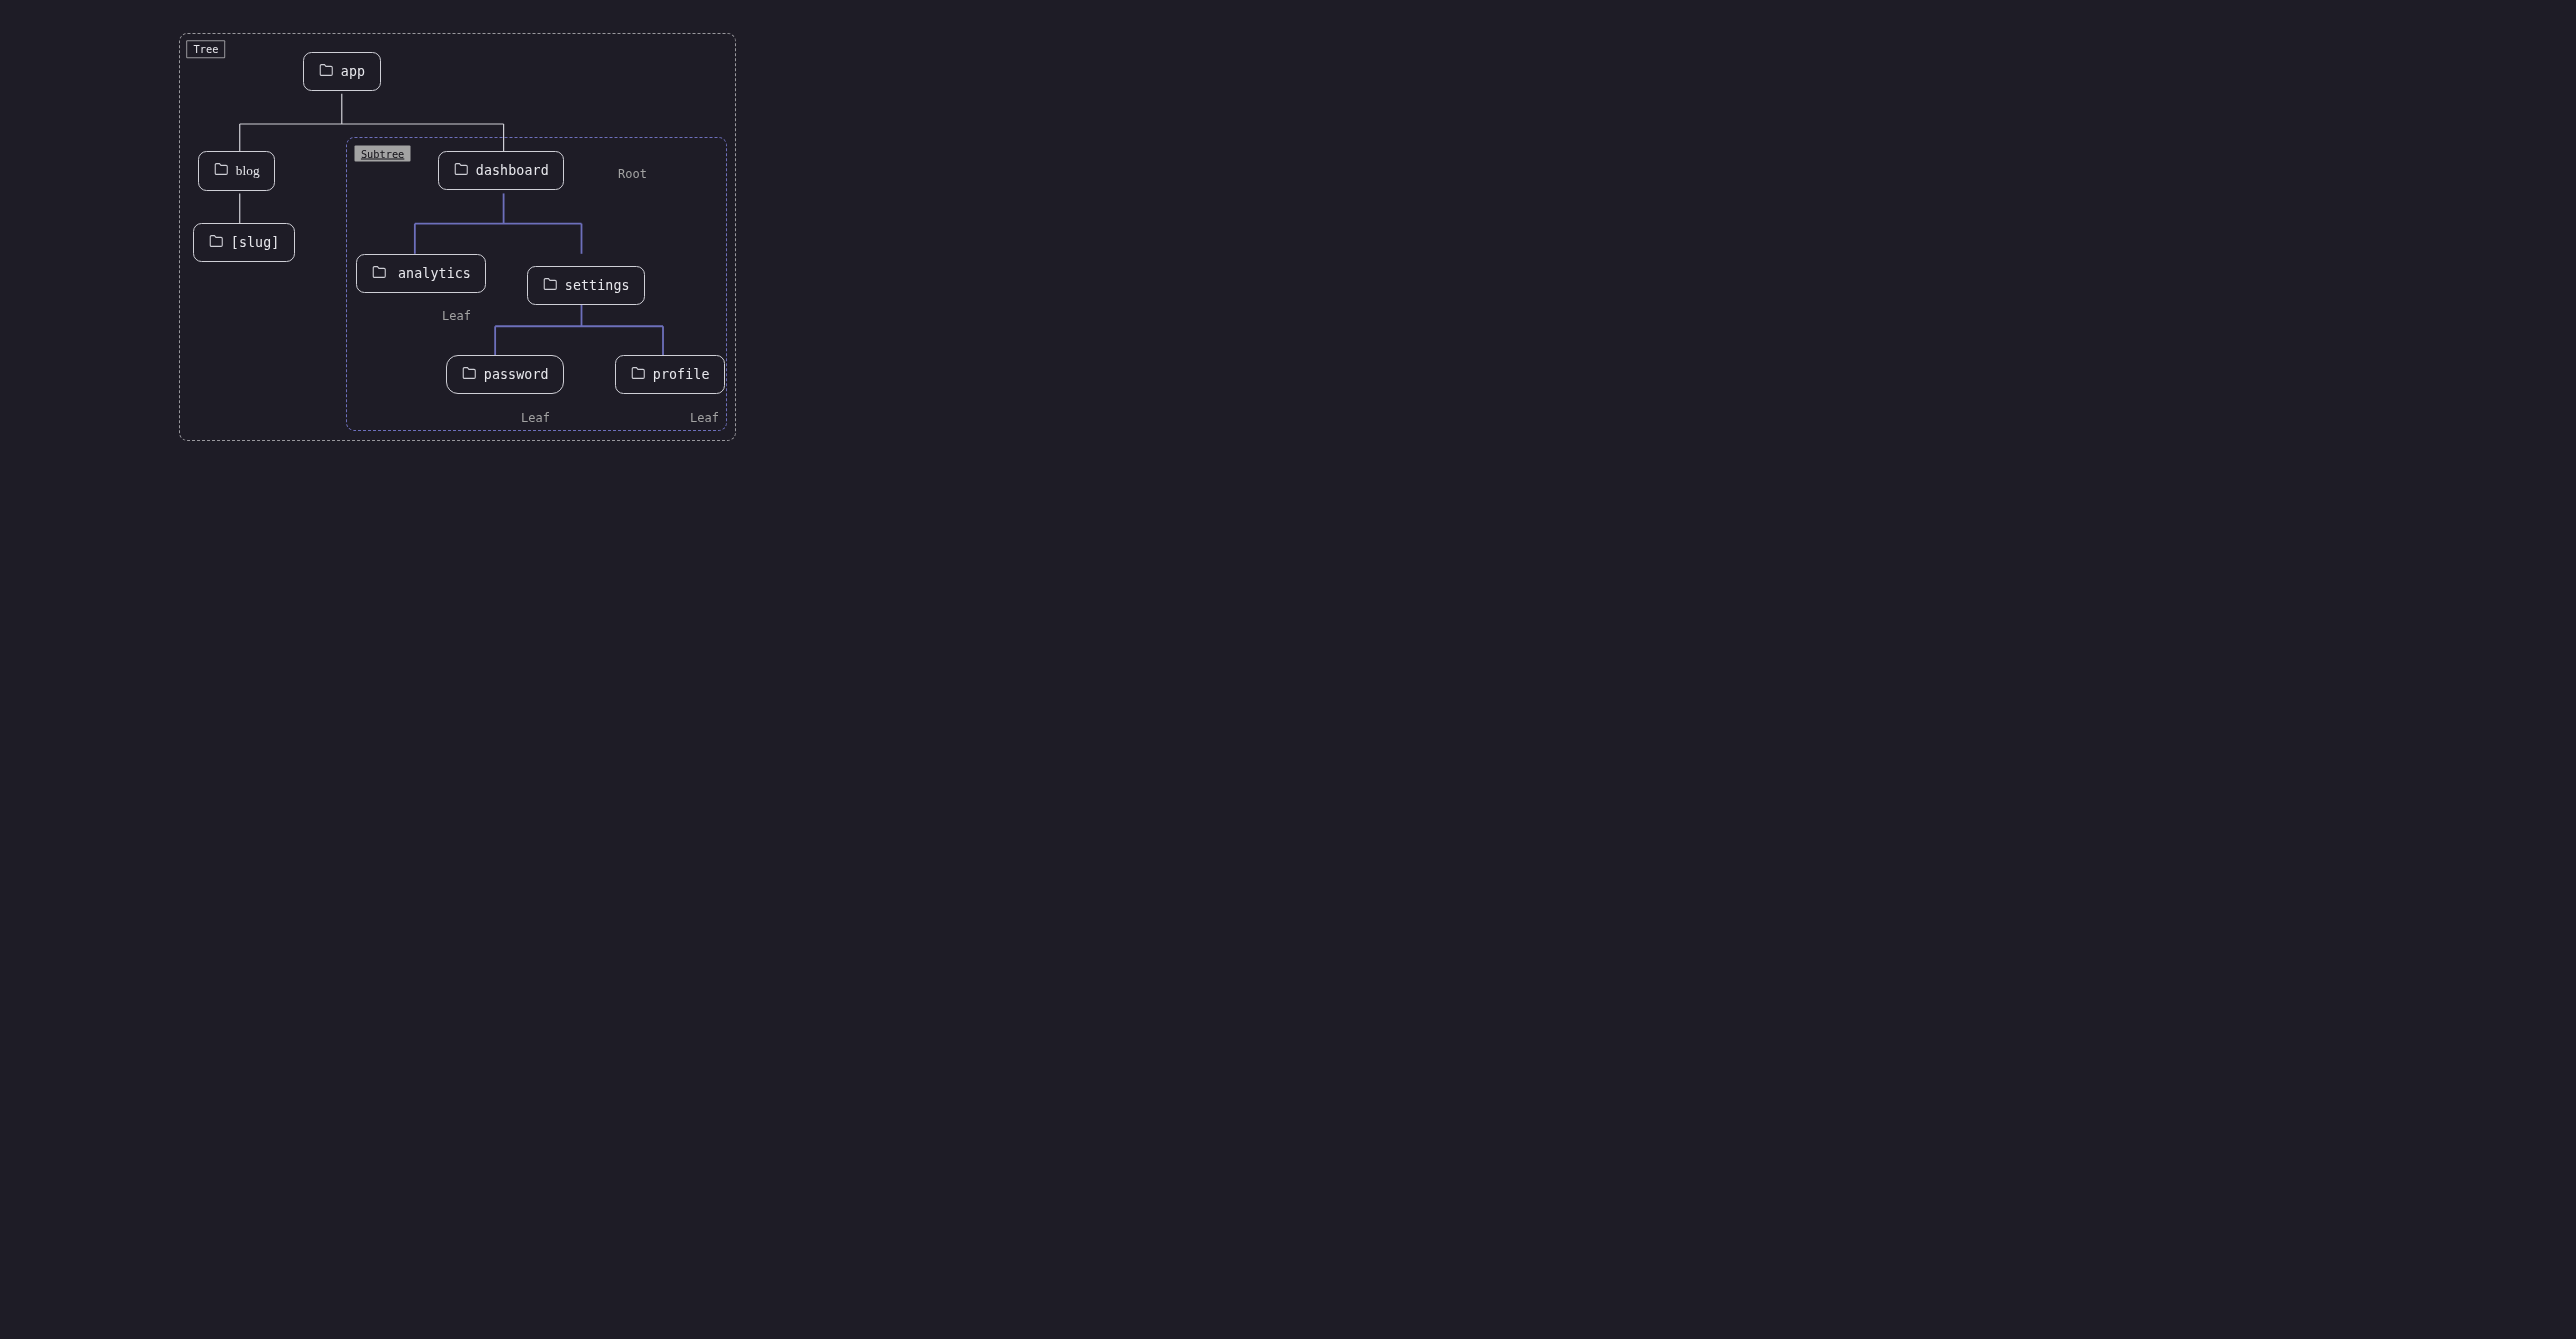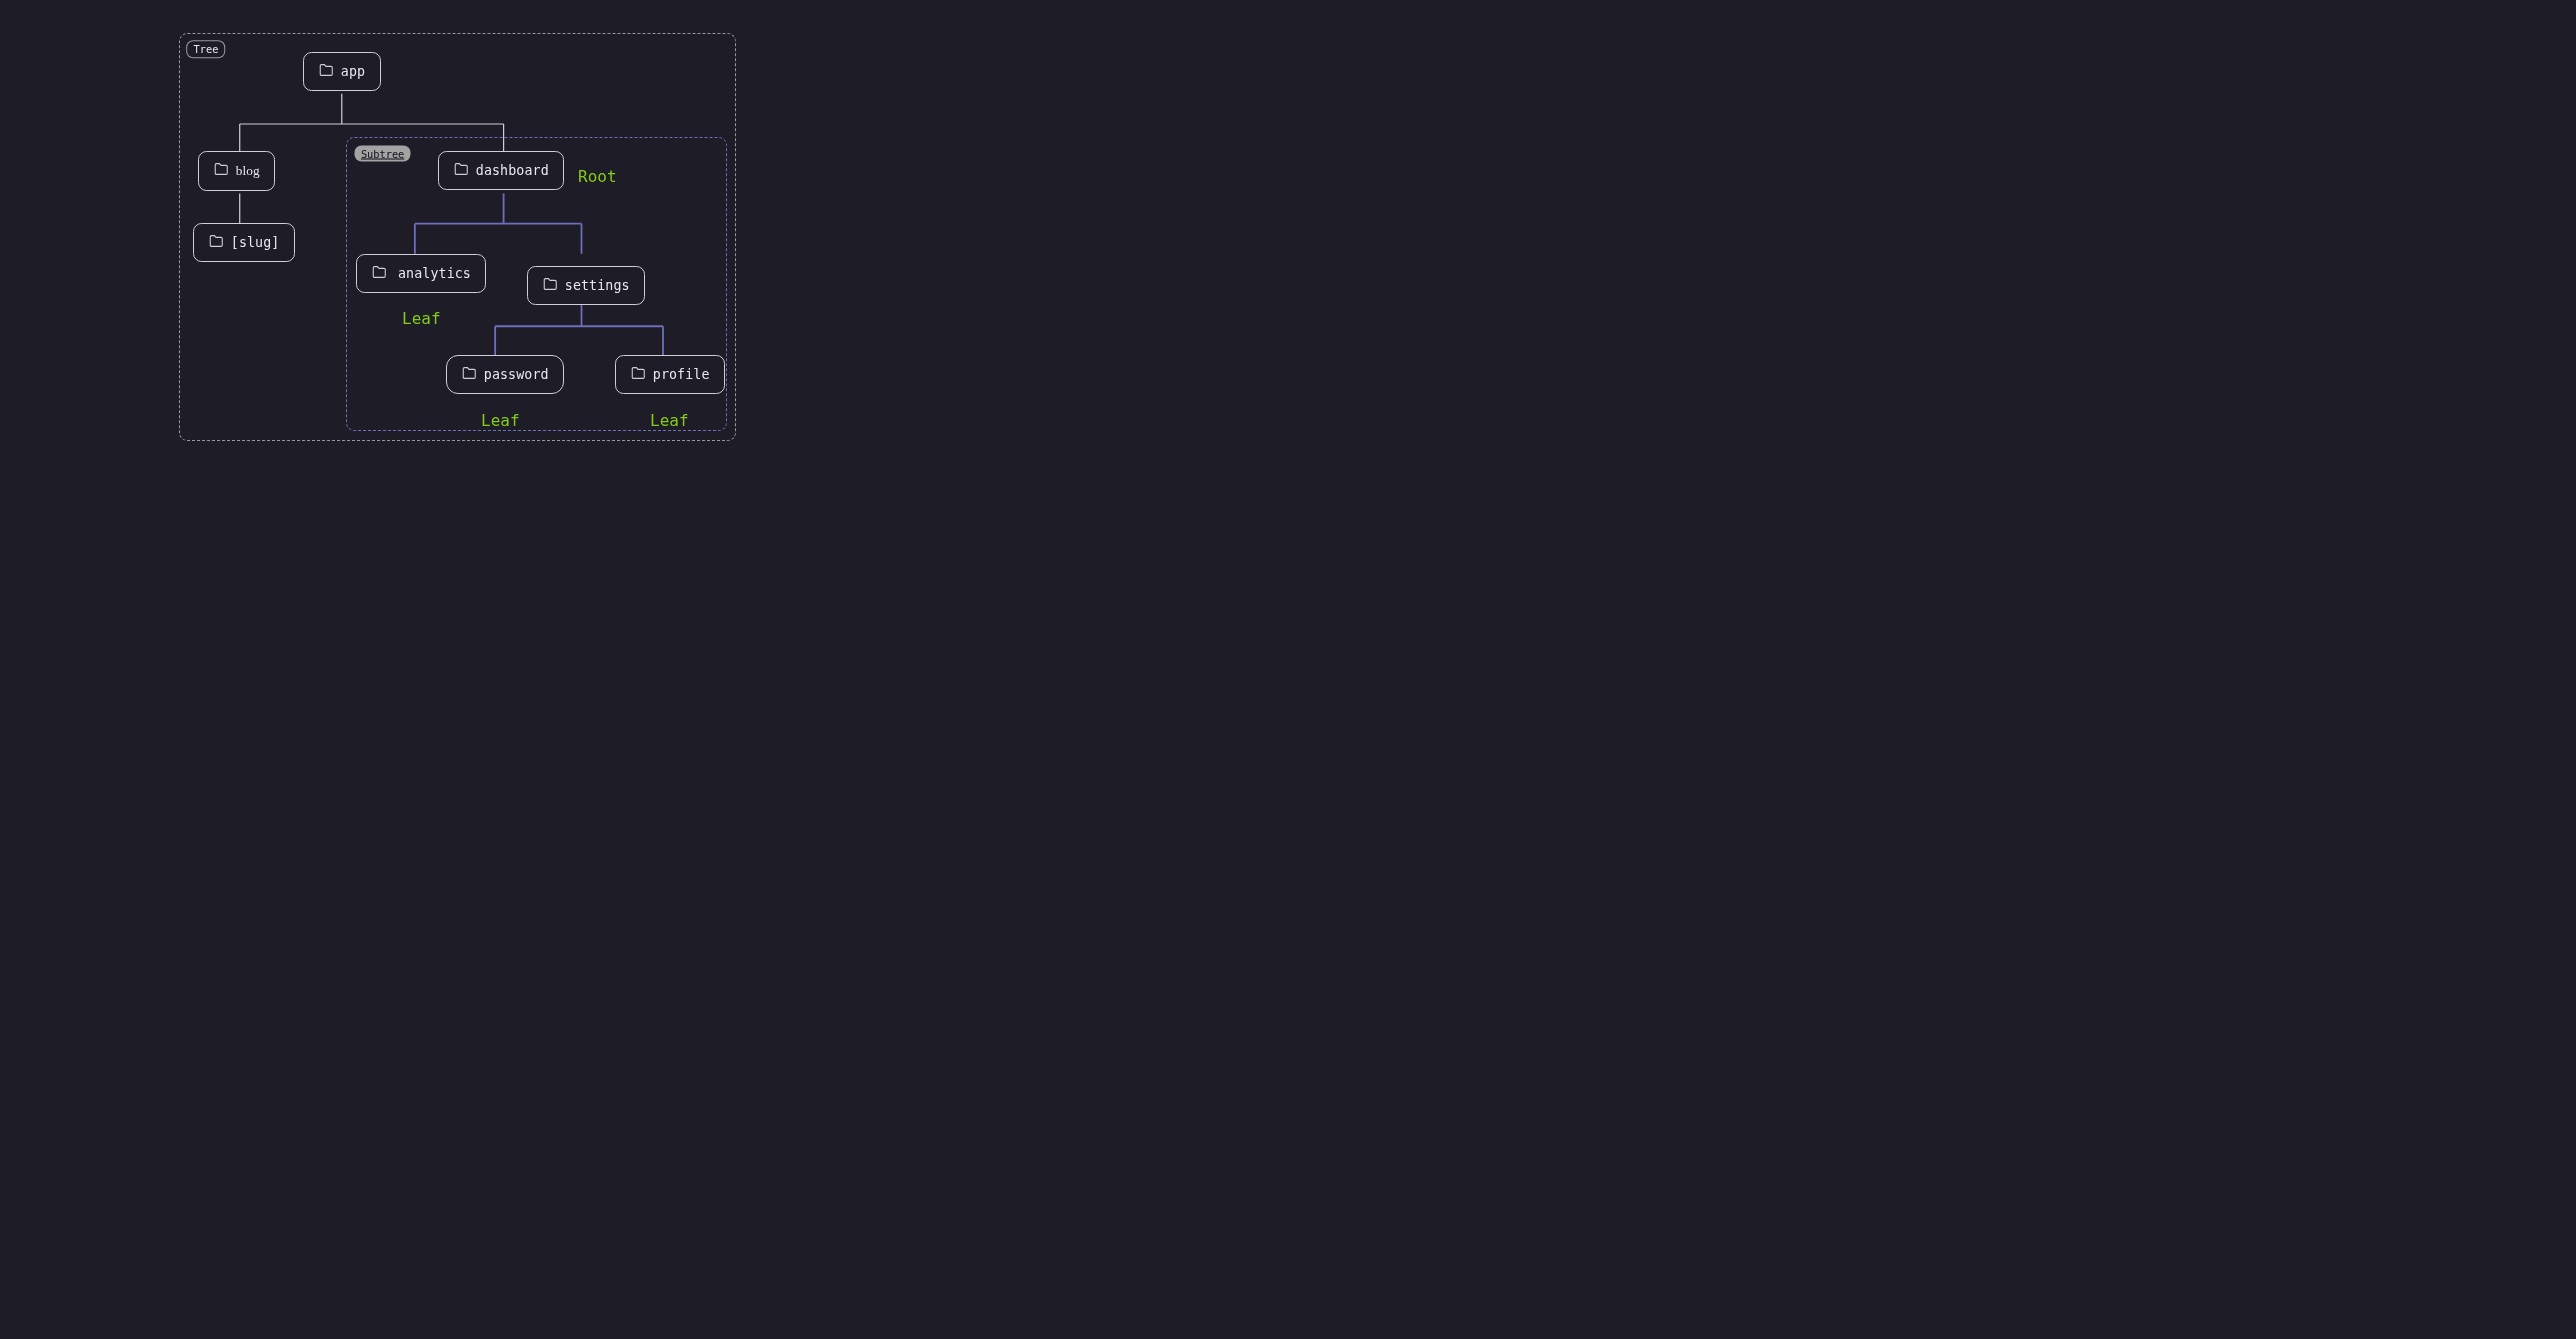--- a/index.html
+++ b/index.html
@@ -25,21 +25,21 @@
     border-color: #6d6fbb;
   }
 
   
   .tag {
     position: absolute;
     top: -0.6px;
     left: -0.6px;
     padding: 2.4px 6px 3px 6px;
     font-size: 10.3px;
-    border-radius: 7px;
+    border-radius: 1px;
     line-height: 1;
   }
   .tag.tree {
     background: #1e1c26;
     border: 0.9px solid rgba(255,255,255,0.55);
     color: #e8e8ed;
     transform: translate(7.2px, 7.2px);
   }
   .tag.sub {
     background: #a3a3a3;
@@ -61,23 +61,24 @@
     font-size: 13.3px;
     letter-spacing: 0.1px;
     white-space: nowrap;
     z-index: 3;
   }
   .node svg { flex: 0 0 auto; }
 
   
   .ann {
     position: absolute;
-    font-size: 16px;
-    color: #84cc16;
+    font-size: 12px;
+    color: #a3a3a3;
     z-index: 3;
+    margin-left: 40px;
   }
 
   
   svg.wires {
     position: absolute;
     inset: 0;
     width: 100%;
     height: 100%;
     z-index: 1;
     pointer-events: none;

